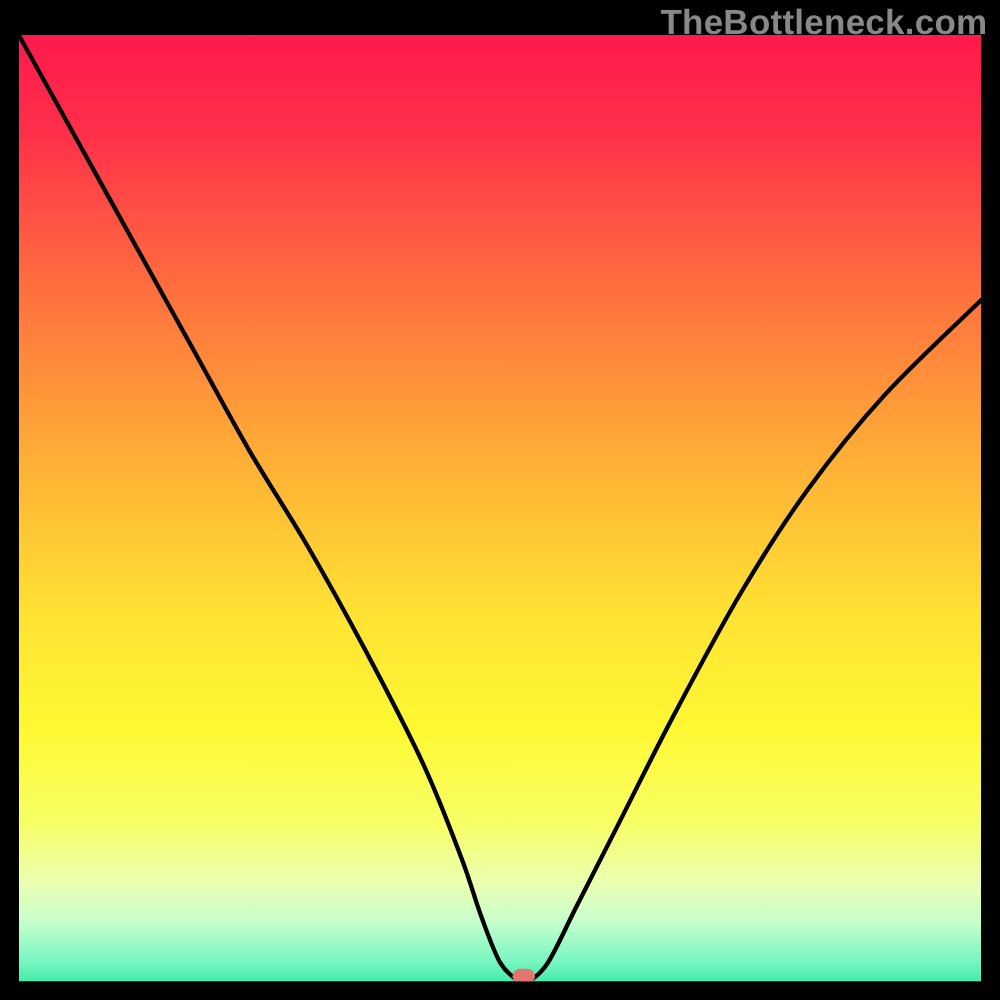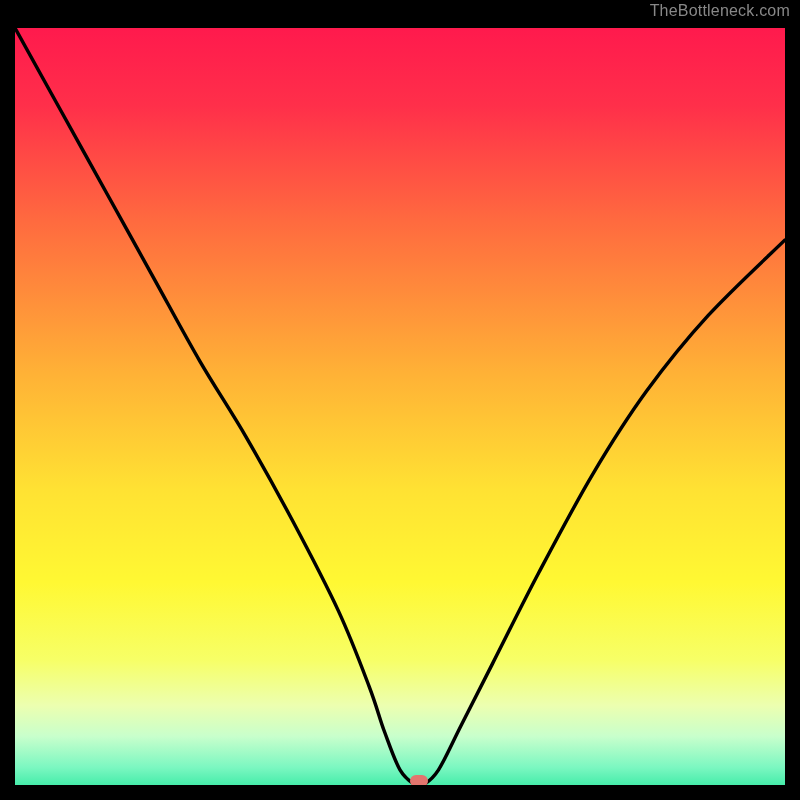--- a/index.html
+++ b/index.html
@@ -15,22 +15,22 @@
     position: relative;
     width: 800px;
     height: 800px;
     background: #000;
   }
   .attribution {
     position: absolute;
     top: 2px;
     right: 10px;
     color: #888;
-    font-size: 16px;
-    font-weight: 400;
+    font-size: 28px;
+    font-weight: 700;
     letter-spacing: 0.2px;
     z-index: 3;
     margin-left: 16px;
   }
   .plot-area {
     position: absolute;
     left: 15px;
     top: 28px;
     width: 770px;
     height: 757px;

